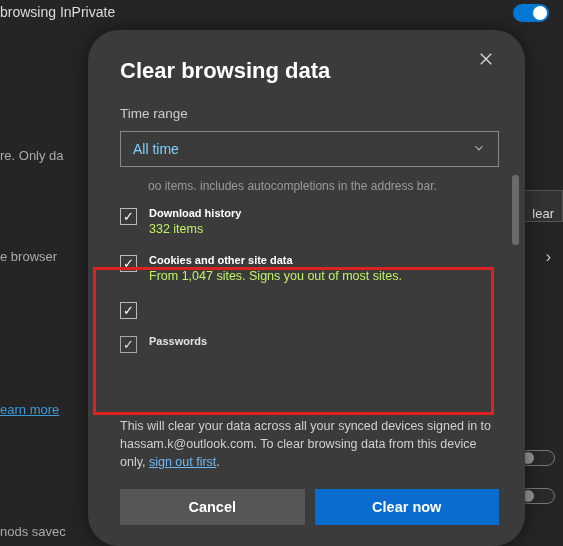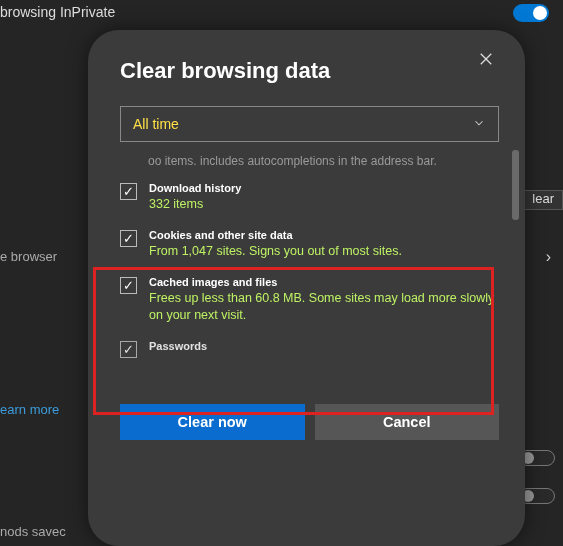--- a/index.html
+++ b/index.html
@@ -43,34 +43,34 @@
       background: #fff;
       border-radius: 50%;
     }
     .bg-line {
       color: #aaa;
       font-size: 13px;
       padding: 4px 0 4px 0;
     }
     .bg-line.pos1 { position: absolute; top: 144px; left: 0; }
     .bg-line.pos2 { position: absolute; top: 245px; left: 0; }
-    .bg-line.pos3 { position: absolute; top: 398px; left: 0; color:#3b9bdc; }
+    .bg-line.pos3 { position: absolute; top: 398px; left: 0; color:#3b9bdc; text-decoration: underline;}
     .bg-line.pos4 { position: absolute; top: 520px; left: 0; }
     .bg-btn-clear {
       position: absolute;
       top: 190px;
       right: 0;
       width: 48px;
-      height: 20px;
+      height: 32px;
       background: #333;
       border: 1px solid #555;
       color: #ddd;
       font-size: 13px;
       display: flex;
-      align-items: flex-start;
+      align-items: flex-end;
       justify-content: flex-end;
       padding-right: 8px;
     }
     .bg-chevron {
       position: absolute;
       top: 248px;
       right: 12px;
       color: #ccc;
       font-size: 16px;
     }
@@ -129,21 +129,21 @@
       margin-bottom: 10px;
     }
     .select-box {
       border: 1px solid #888;
       background: transparent;
       height: 36px;
       display: flex;
       align-items: center;
       justify-content: space-between;
       padding: 0 12px;
-      color: #fde047;
+      color: #7dd3fc;
       font-size: 14px;
       cursor: pointer;
       margin-bottom: 12px;
     }
     .select-box .chev { color: #ccc; }
 
     .list-area {
       position: relative;
       height: 232px;
     }
@@ -243,39 +243,41 @@
     }
   </style>
 </head>
 <body>
 
 <div class="bg">
   <div class="bg-top-row">
     <span>browsing InPrivate</span>
     <div class="bg-toggle"></div>
   </div>
+  <div class="bg-line pos1">re. Only da</div>
   <div class="bg-btn-clear">
       <span>lear</span>
     </div>
   <div class="bg-line pos2">e browser</div>
   <div class="bg-chevron">›</div>
   <div class="bg-line pos3">earn more</div>
   <div class="bg-toggle-right t1"></div>
   <div class="bg-toggle-right t2"></div>
   <div class="bg-line pos4">nods savec</div>
 </div>
 
 <div class="dialog">
   <div class="close-btn">
     <svg viewBox="0 0 24 24" fill="none" stroke="currentColor" stroke-width="1.6">
       <line x1="5" y1="5" x2="19" y2="19"></line>
         <line x1="19" y1="5" x2="5" y2="19"></line>
     </svg>
   </div>
   <div class="dialog-title">Clear browsing data</div>
+  <div class="field-label">Time range</div>
   <div class="select-box">
     <span>All time</span>
     <span class="chev">
       <svg width="14" height="14" viewBox="0 0 24 24" fill="none" stroke="currentColor" stroke-width="1.8">
           <polyline points="6 9 12 15 18 9"></polyline>
         </svg>
     </span>
   </div>
 
   <div class="list-area">
@@ -293,38 +295,37 @@
     <div class="item">
       <div class="checkbox checked"></div>
       <div class="item-body">
         <div class="item-title">Cookies and other site data</div>
         <div class="item-sub">From 1,047 sites. Signs you out of most sites.</div>
       </div>
     </div>
 
     <div class="item">
       <div class="checkbox checked"></div>
-      <div class="item-body">
-        <div class="item-title">Cached images and files</div>
-        <div class="item-sub">Frees up less than 60.8 MB. Some sites may load more slowly on your next visit.</div>
-      </div>
     </div>
 
     <div class="item" style="opacity:.85">
       <div class="checkbox checked"></div>
       <div class="item-body">
         <div class="item-title">Passwords</div>
       </div>
     </div>
   </div>
 
+  <div class="note">
+    <span>This will clear your data across all your synced devices signed in to hassam.k@outlook.com. To clear browsing data from this device only, </span><a>sign out first</a><span>.</span>
+  </div>
 
   <div class="button-row">
+    <div class="btn btn-secondary">
+        <span>Cancel</span>
+      </div>
     <div class="btn btn-primary">
         <span>Clear now</span>
       </div>
-    <div class="btn btn-secondary">
-        <span>Cancel</span>
-      </div>
   </div>
 </div>
 
 <div class="highlight-box hb1"></div>
 
 </body></html>

